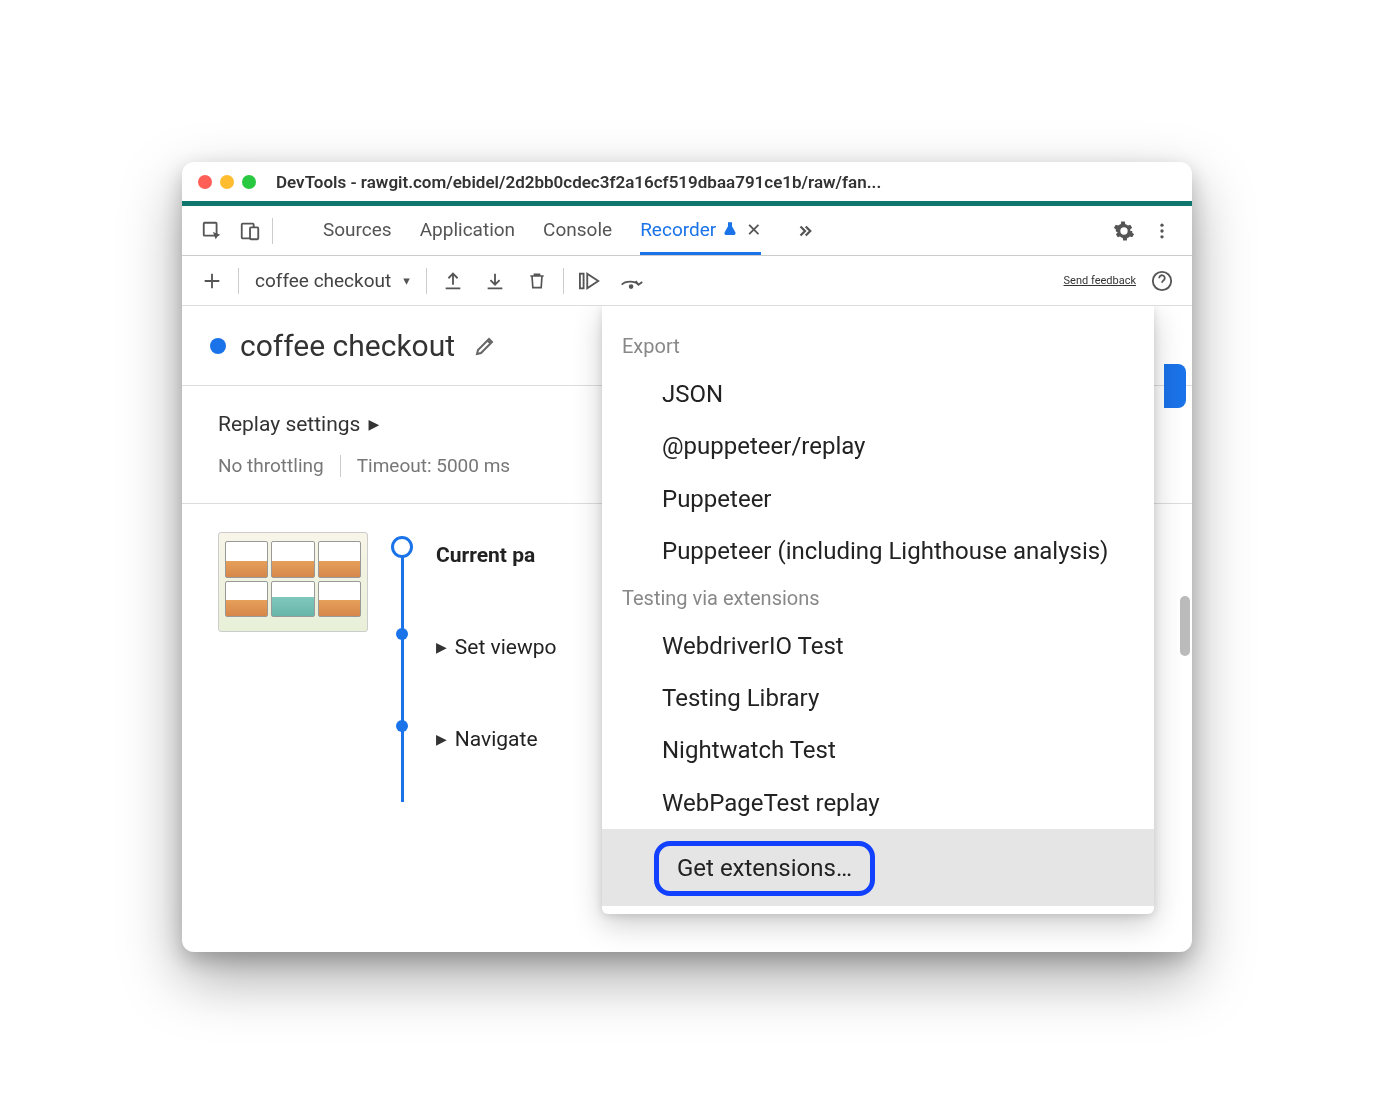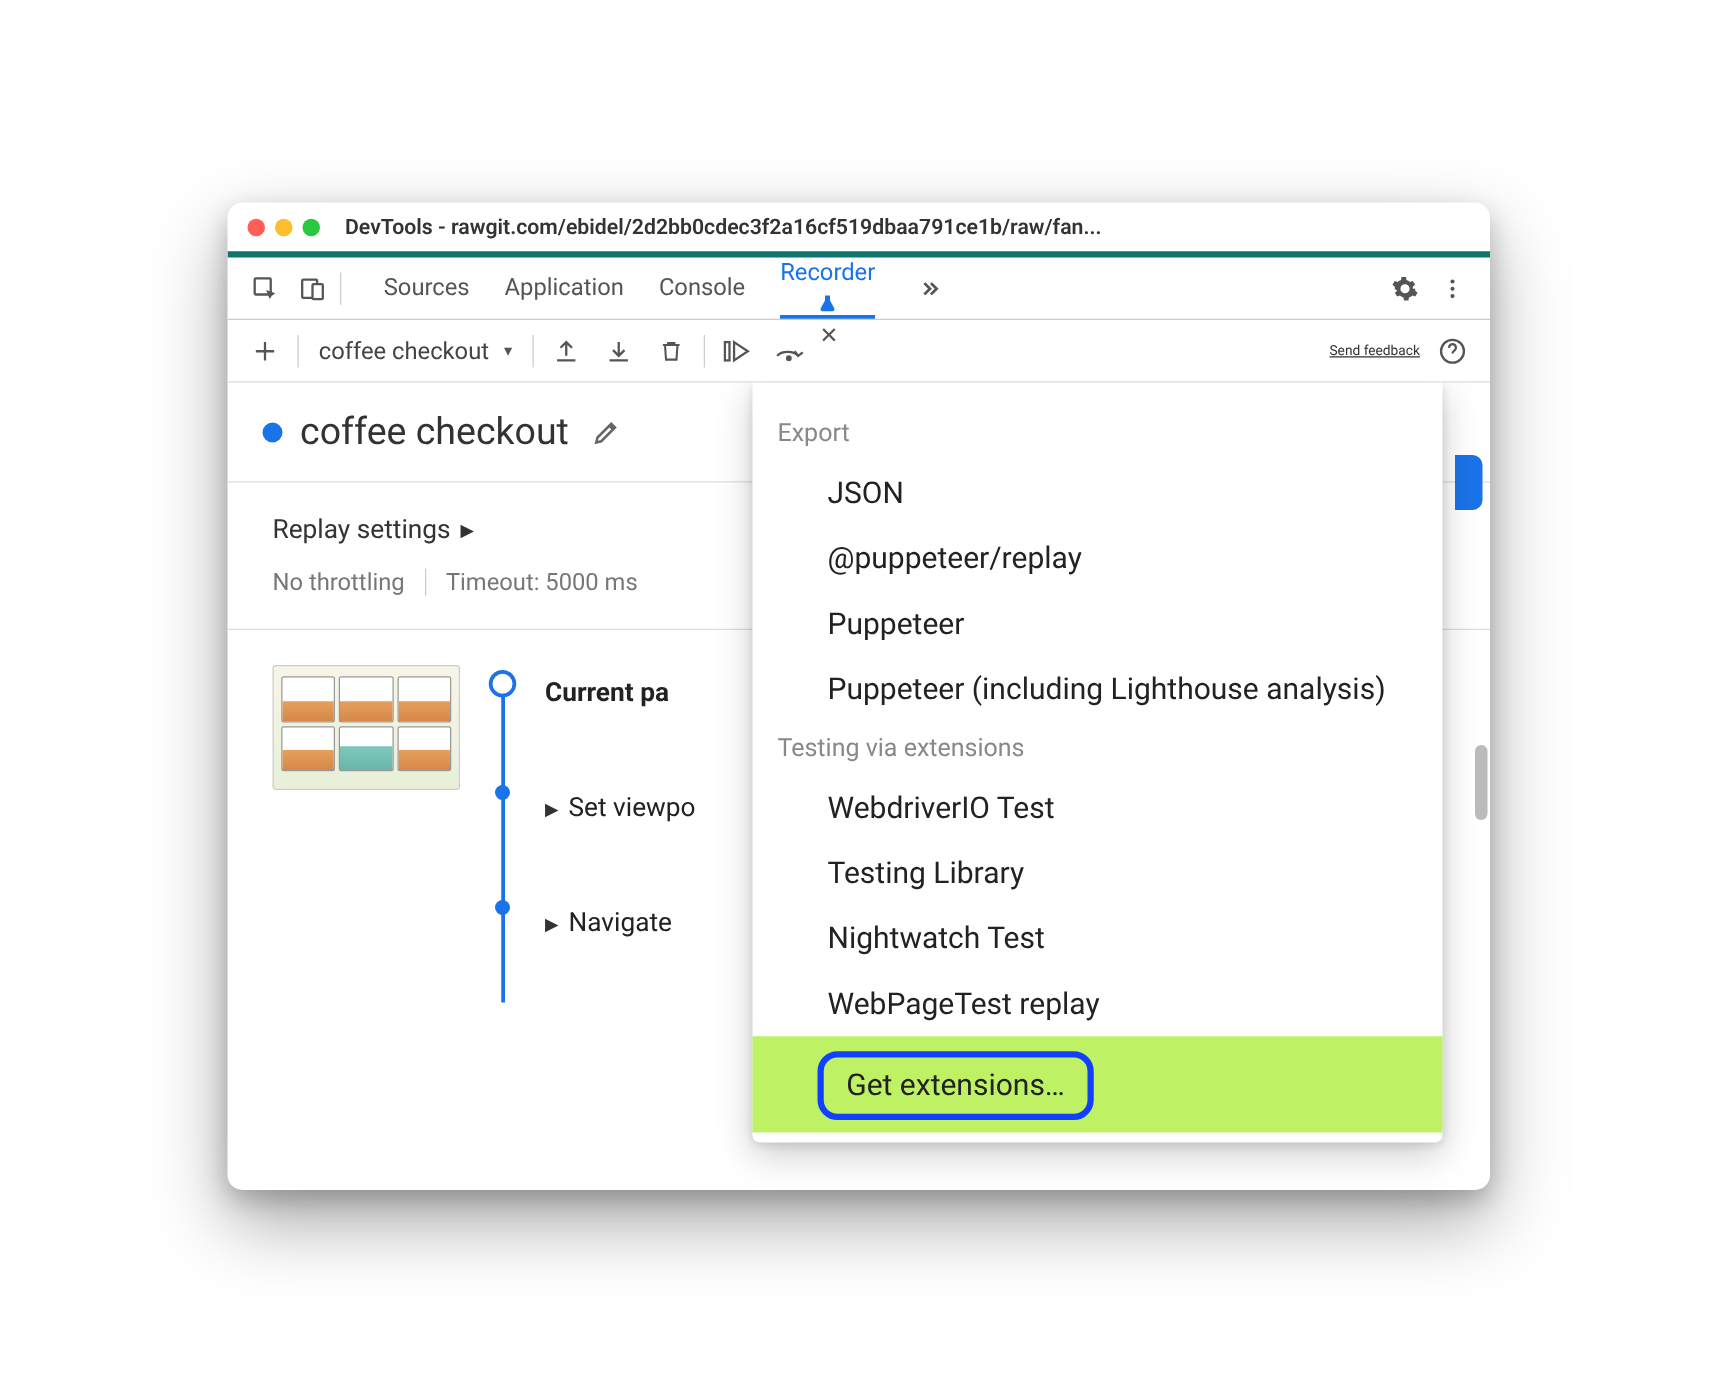--- a/index.html
+++ b/index.html
@@ -54,32 +54,32 @@
       align-items: center;
       padding: 0 14px;
       border-bottom: 1px solid #ccc;
       gap: 6px;
     }
     .tool-icon {
       width: 32px; height: 32px;
       display: flex; align-items: center; justify-content: center;
       color: #555;
     }
-    .tabs { display: flex; gap: 28px; margin-left: 28px; align-items: center; height: 100%; }
+    .tabs { display: flex; gap: 28px; margin-left: 44px; align-items: center; height: 100%; }
     .tab {
       font-size: 19px;
       color: #555;
       height: 100%;
       display: flex;
       align-items: center;
       border-bottom: 3px solid transparent;
       cursor: pointer;
       gap: 6px;
     }
-    .tab.active { color: #1a73e8; border-bottom-color: #1a73e8; flex-direction: column; }
+    .tab.active { color: #1a73e8; border-bottom-color: #1a73e8; }
     .tab-close { font-size: 18px; color: #555; margin-left: 2px; }
     .spacer { flex: 1; }
     
     .toolbar {
       height: 50px;
       display: flex;
       align-items: center;
       padding: 0 14px;
       border-bottom: 1px solid #ddd;
       gap: 10px;
@@ -147,21 +147,21 @@
       top: 0px;
       width: 552px;
       background: #fff;
       box-shadow: 0 10px 30px rgba(0,0,0,0.2), 0 2px 8px rgba(0,0,0,0.12);
       border-radius: 0 0 6px 6px;
       padding: 20px 0 8px;
       z-index: 50;
     }
     .dd-section-label { font-size: 20px; color: #888; padding: 8px 20px 10px; }
     .dd-item { font-size: 24px; color: #222; padding: 10px 20px 10px 60px; cursor: pointer; line-height: 1.35; }
-    .dd-item.hover { background: #bef264; }
+    .dd-item.hover { background: #e5e5e5; }
     .highlight-ring {
       border: 5px solid #1141ff;
       border-radius: 16px;
       padding: 6px 18px;
       display: inline-block;
       margin-left: 52px;
       margin-top: 2px;
     }
     
     .scroll-hint { position: absolute; right: 2px; top: 290px; width: 10px; height: 60px; background: #bbb; border-radius: 5px; }

